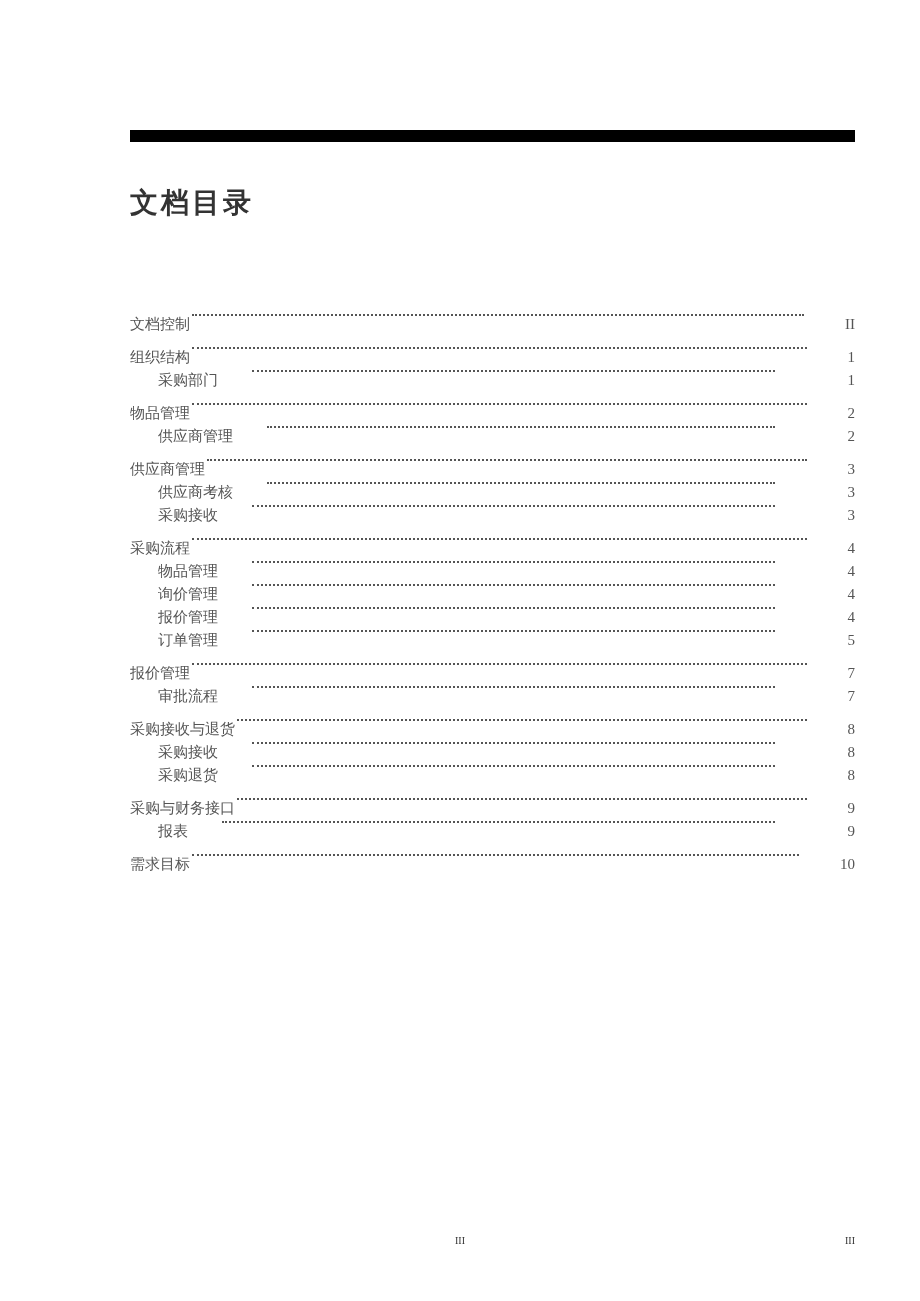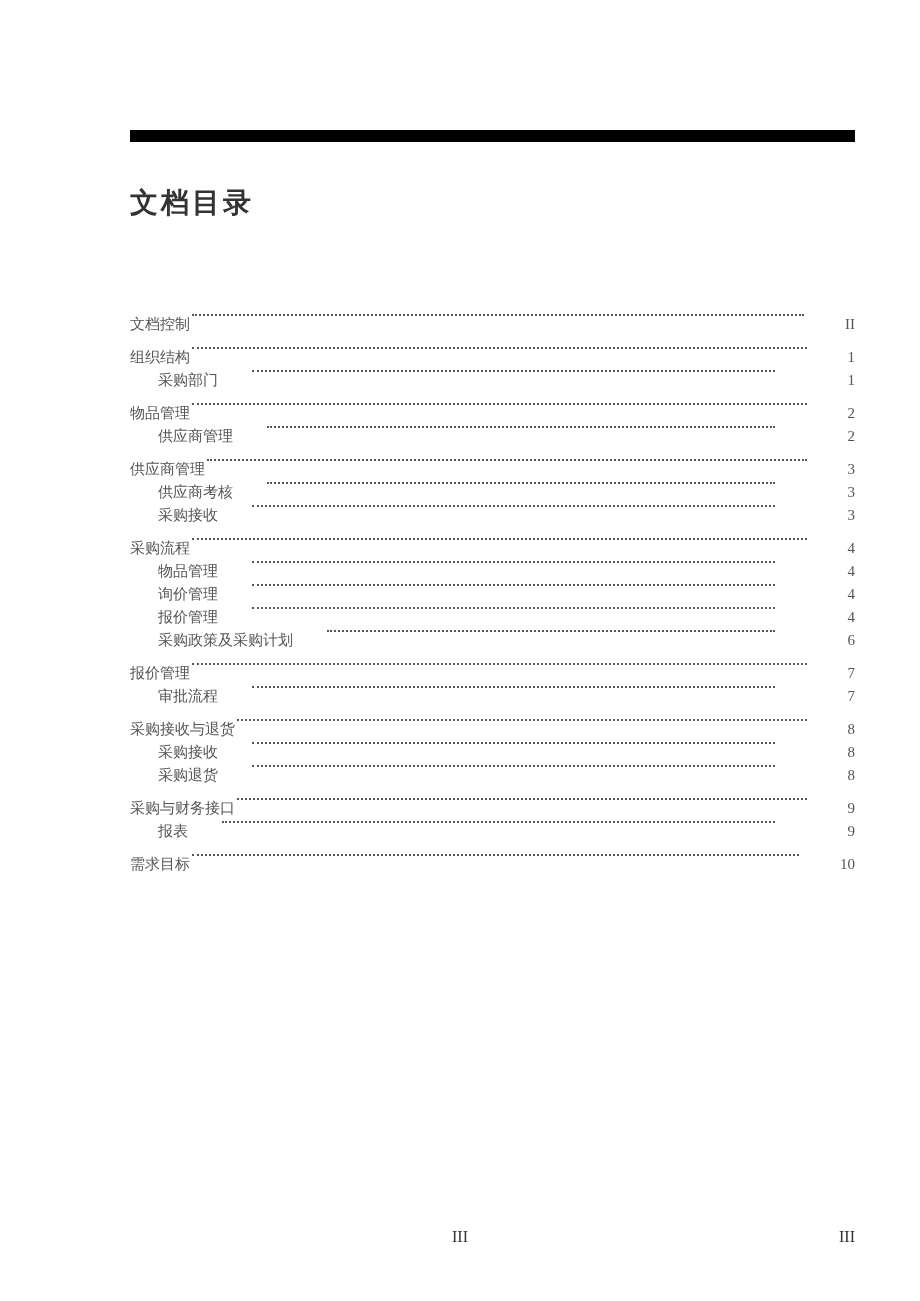--- a/index.html
+++ b/index.html
@@ -66,21 +66,21 @@
       margin-left: 39px;
     }
     .footer {
       position: absolute;
       bottom: 55px;
       left: 0;
       width: 920px;
       display: flex;
       justify-content: space-between;
       padding: 0 65px 0 0;
-      font-size: 16px;
+      font-size: 10px;
       color: #333333;
       font-family: "Times New Roman", serif;
     }
     .footer-center {
       position: absolute;
       left: 50%;
       transform: translateX(-50%);
     }
     .footer-right {
       margin-left: auto;
@@ -156,23 +156,23 @@
           <span class="toc-label">询价管理</span>
           <span class="toc-dots"></span>
           <span class="toc-page">4</span>
         </div>
         <div class="toc-row level-2">
           <span class="toc-label">报价管理</span>
           <span class="toc-dots"></span>
           <span class="toc-page">4</span>
         </div>
         <div class="toc-row level-2">
-          <span class="toc-label">采购政策及采购计划</span>
-          <span class="toc-dots"></span>
-          <span class="toc-page">6</span>
+          <span class="toc-label">订单管理</span>
+          <span class="toc-dots"></span>
+          <span class="toc-page">5</span>
         </div>
       </div>
       <div class="toc-section">
         <div class="toc-row level-1">
           <span class="toc-label">报价管理</span>
           <span class="toc-dots"></span>
           <span class="toc-page">7</span>
         </div>
         <div class="toc-row level-2">
           <span class="toc-label">审批流程</span>

